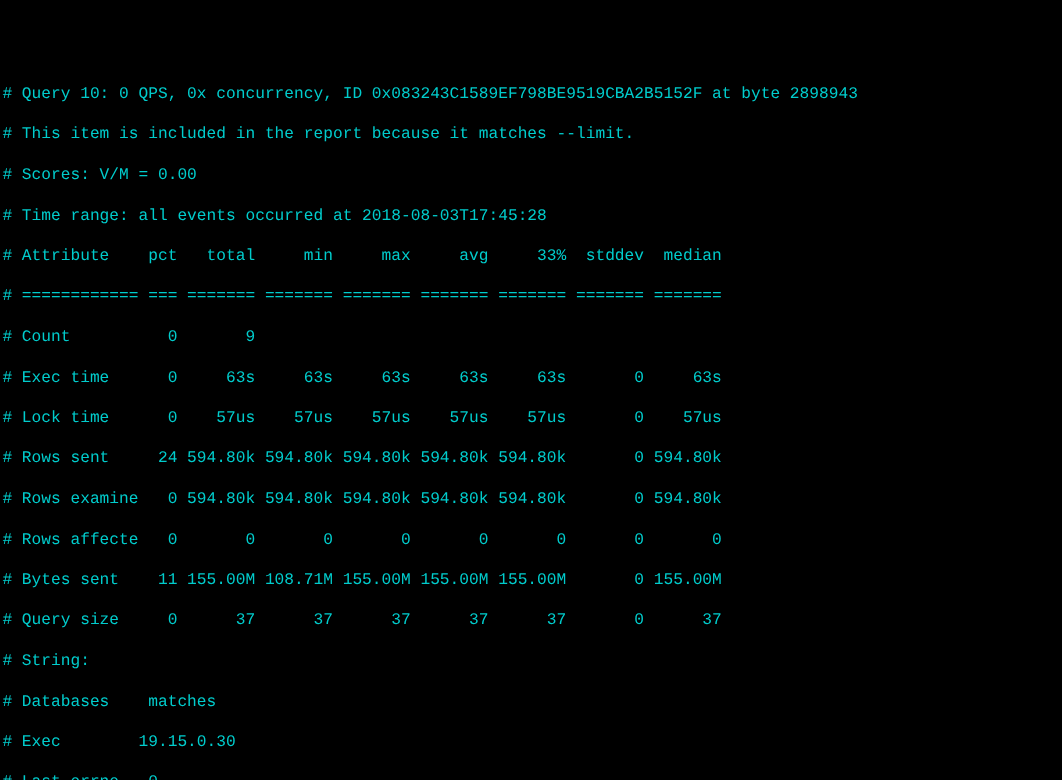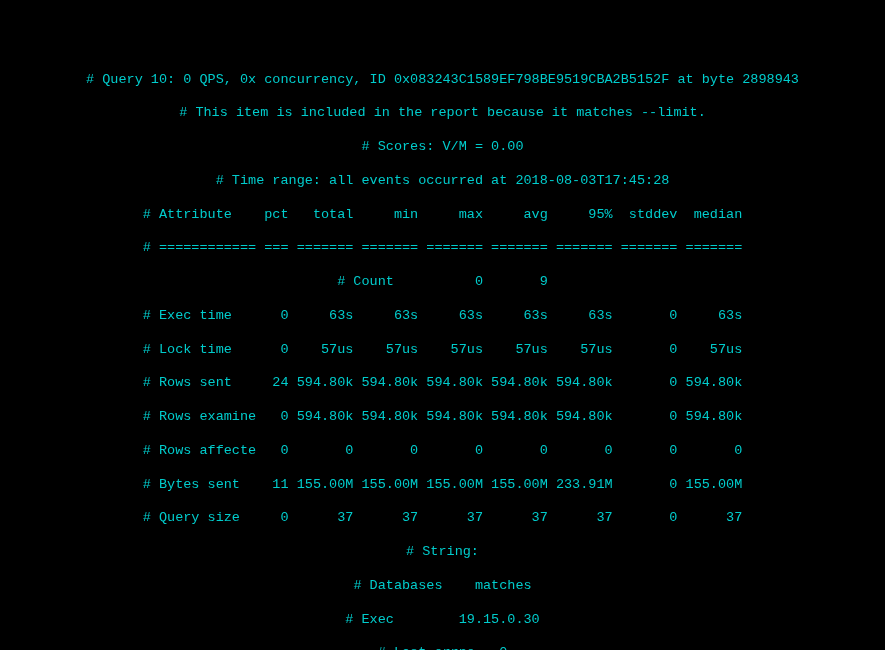--- a/index.html
+++ b/index.html
@@ -8,40 +8,40 @@
       font-family: 'Courier New', Consolas, monospace;
       font-size: 13.5px;
       color: #00cccc;
       line-height: 1.25;
       padding: 4px 2px;
       width: 885px;
       height: 650px;
       overflow: hidden;
       white-space: pre;
     }
-    .line { display: block; text-align: center; }
+    .line { display: block; }
   </style>
 </head>
 <body>
 
 
 
 <span class="line"># Query 10: 0 QPS, 0x concurrency, ID 0x083243C1589EF798BE9519CBA2B5152F at byte 2898943</span>
 <span class="line"># This item is included in the report because it matches --limit.</span>
 <span class="line"># Scores: V/M = 0.00</span>
 <span class="line"># Time range: all events occurred at 2018-08-03T17:45:28</span>
-<span class="line"># Attribute    pct   total     min     max     avg     95%  stddev  median</span>
+<span class="line"># Attribute    pct   total     min     max     avg     33%  stddev  median</span>
 <span class="line"># ============ === ======= ======= ======= ======= ======= ======= =======</span>
 <span class="line"># Count          0       9</span>
 <span class="line"># Exec time      0     63s     63s     63s     63s     63s       0     63s</span>
 <span class="line"># Lock time      0    57us    57us    57us    57us    57us       0    57us</span>
 <span class="line"># Rows sent     24 594.80k 594.80k 594.80k 594.80k 594.80k       0 594.80k</span>
 <span class="line"># Rows examine   0 594.80k 594.80k 594.80k 594.80k 594.80k       0 594.80k</span>
 <span class="line"># Rows affecte   0       0       0       0       0       0       0       0</span>
-<span class="line"># Bytes sent    11 155.00M 155.00M 155.00M 155.00M 233.91M       0 155.00M</span>
+<span class="line"># Bytes sent    11 155.00M 108.71M 155.00M 155.00M 155.00M       0 155.00M</span>
 <span class="line"># Query size     0      37      37      37      37      37       0      37</span>
 <span class="line"># String:</span>
 <span class="line"># Databases    matches</span>
 <span class="line"># Exec        19.15.0.30</span>
 <span class="line"># Last errno   0</span>
 
 
 
 
 

